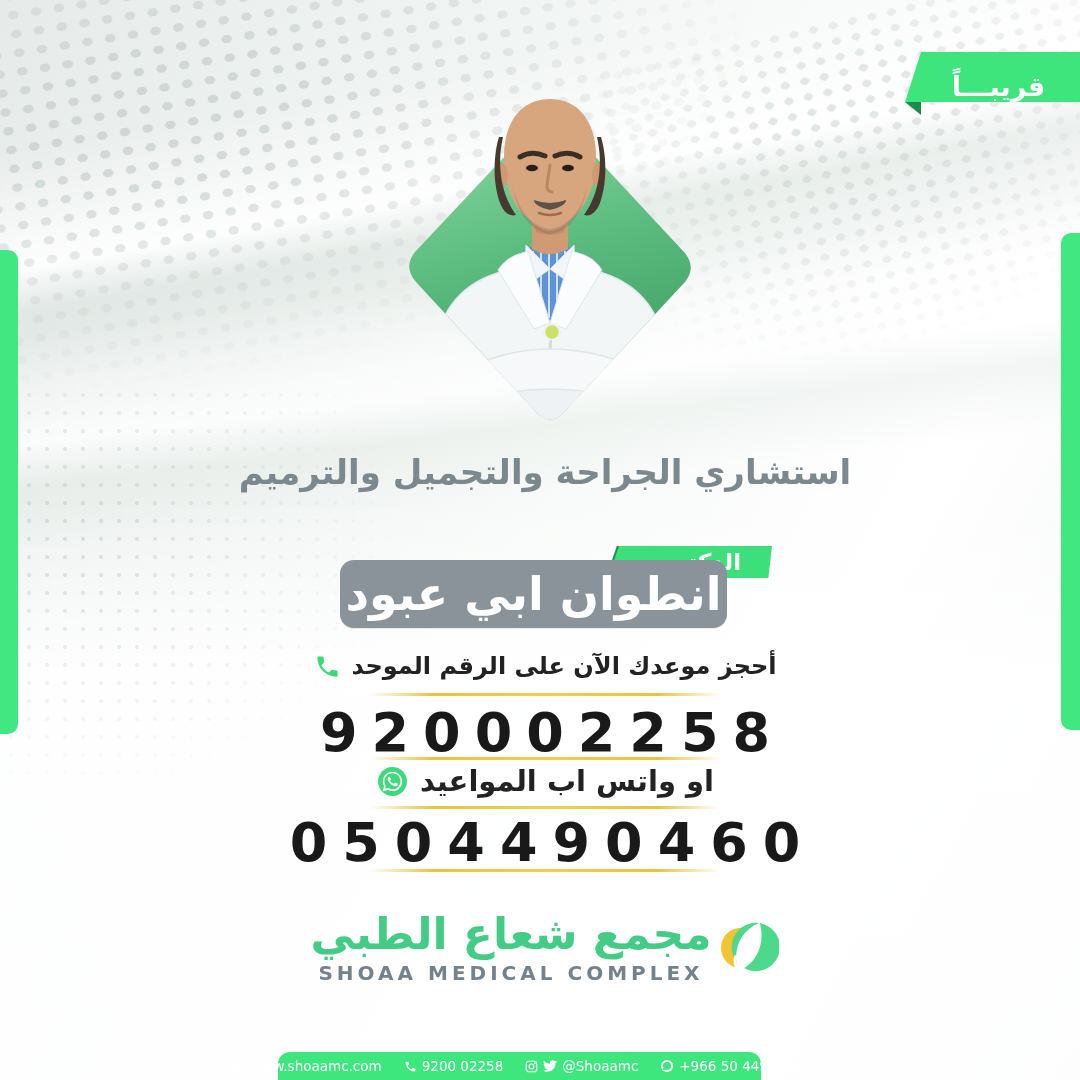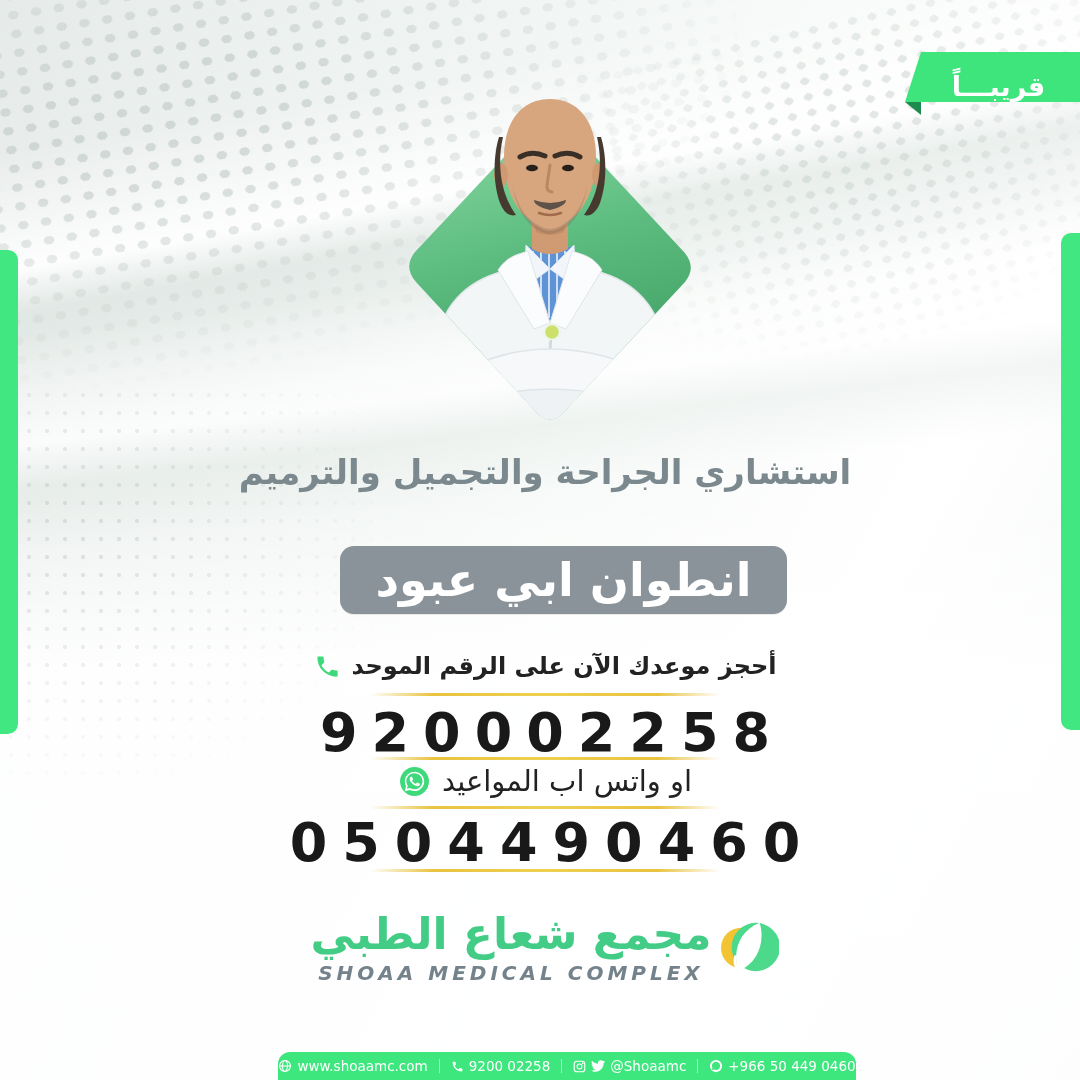--- a/index.html
+++ b/index.html
@@ -46,41 +46,41 @@
   
   .col{position:absolute;left:5px;width:1080px;text-align:center;}
   .specialty{top:452px;font-size:34px;font-weight:bold;color:#7b898f;direction:rtl;}
   .flag{position:absolute;left:592px;top:546px;width:166px;height:32px;}
   .flag-fold{position:absolute;left:14px;top:0;width:24px;height:32px;background:#1f9156;
     clip-path:polygon(45% 0,100% 0,65% 100%,0 100%);}
   .flag-main{position:absolute;left:0;top:0;width:166px;height:32px;background:#3ddf7a;
     clip-path:polygon(27px 0,100% 0,98% 100%,16px 100%);
     display:flex;align-items:center;justify-content:center;padding-left:14px;}
   .flag-main span{color:#fff;font-size:23px;font-weight:bold;margin-left:24px;}
-  .name-banner{position:absolute;left:340px;top:546px;width:447px;height:68px;background:#8a9399;
+  .name-banner{position:absolute;left:340px;top:560px;width:387px;height:68px;background:#8a9399;
     border-radius:14px;display:flex;align-items:center;justify-content:center;box-shadow:0 1px 0 rgba(0,0,0,.08);}
   .name-banner span{color:#fff;font-size:46px;font-weight:bold;direction:rtl;}
   .iconline{display:flex;align-items:center;justify-content:center;gap:11px;direction:rtl;text-align:center;position:absolute;left:5px;width:1080px;}
   .call-line{top:652px;}
   .call-line .txt{font-size:24px;font-weight:bold;color:#222;}
   .wa-line{top:764px;}
-  .wa-line .txt{font-size:29px;font-weight:normal;color:#222;}
+  .wa-line .txt{font-size:29px;font-weight:bold;color:#222;}
   .sep{position:absolute;left:370px;width:350px;height:3px;border-radius:2px;
     background:linear-gradient(90deg,rgba(233,195,63,0) 0%,#e9c33f 18%,#eed051 50%,#e9c33f 82%,rgba(233,195,63,0) 100%);}
   .sep1{top:693px;}.sep2{top:757px;}.sep3{top:806px;}.sep4{top:869px;}
   .bignum{font-weight:bold;color:#191919;font-family:"DejaVu Sans",sans-serif;}
   .num1{top:701px;font-size:54px;letter-spacing:14px;text-indent:14px;}
   .num2{top:811px;font-size:54px;letter-spacing:15px;text-indent:15px;}
   
   .logo{position:absolute;left:5px;top:908px;width:1080px;display:flex;align-items:center;justify-content:center;gap:10px;}
   .logo-text{display:flex;flex-direction:column;align-items:center;gap:2px;}
   .logo-ar{font-size:44px;font-weight:bold;color:#43cc86;direction:rtl;}
-  .logo-en{font-size:20px;font-weight:bold;color:#74828b;letter-spacing:4px;font-style:italic;}
-  
-  .footer{position:absolute;left:278px;bottom:0;width:578px;height:28px;background:#3ee67e;
+  .logo-en{font-size:20px;font-weight:bold;color:#74828b;letter-spacing:4px;}
+  
+  .footer{position:absolute;left:278px;bottom:0;width:483px;height:28px;background:#3ee67e;
     border-radius:12px 12px 0 0;display:flex;align-items:center;justify-content:center;gap:11px;}
   .f-item{display:flex;align-items:center;gap:5px;color:#fff;font-size:13.5px;white-space:nowrap;}
   .f-sep{width:1px;height:14px;background:rgba(255,255,255,.55);}
   .f-item svg{display:block;}
 </style>
 </head>
 <body>
 
 <div class="canvas">
 

